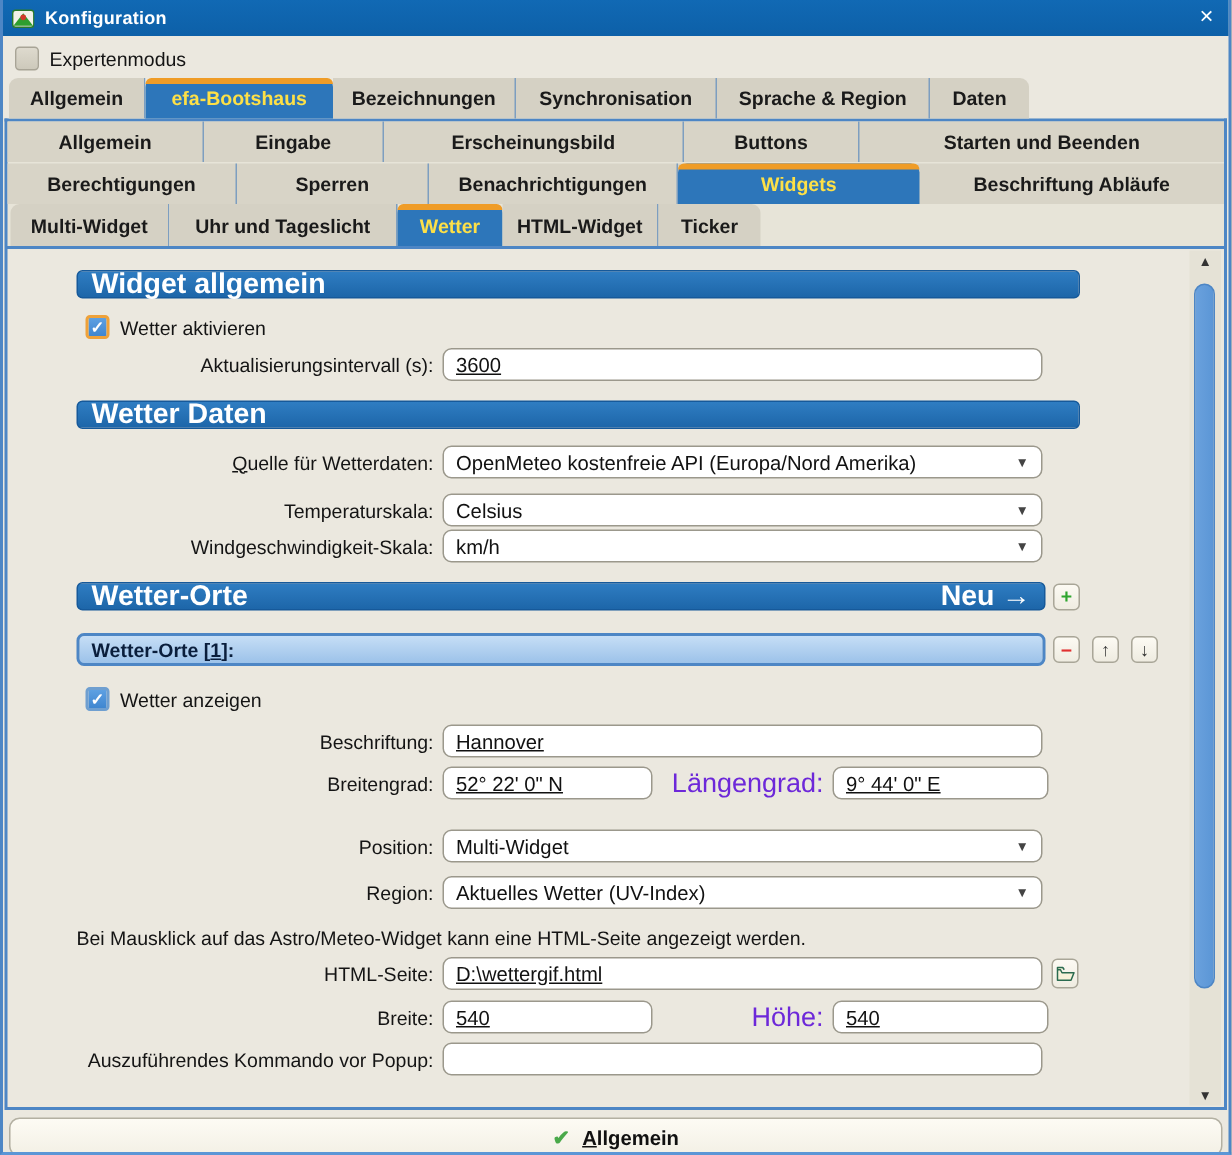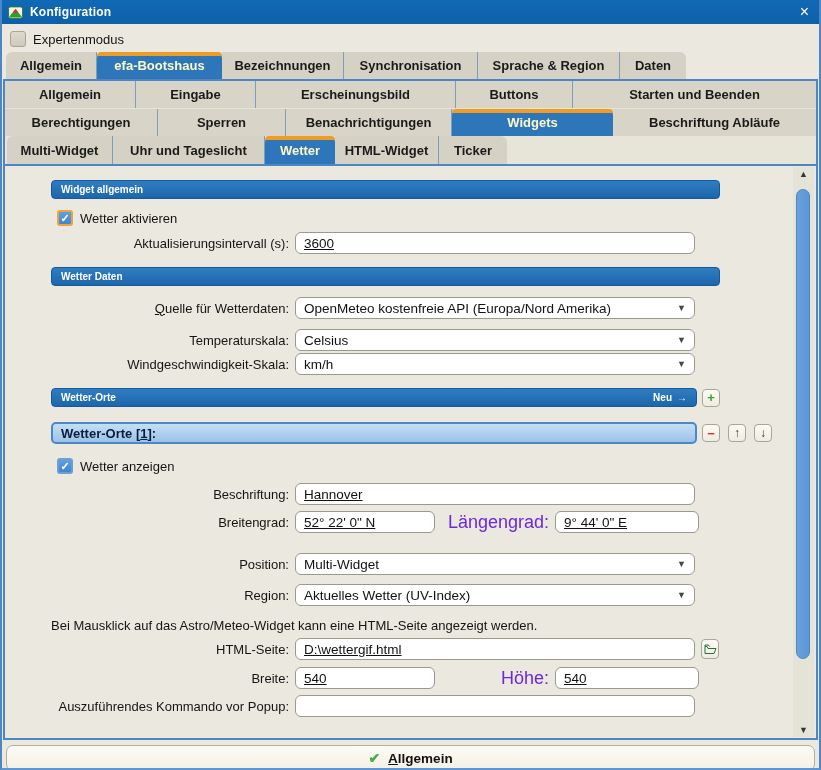--- a/index.html
+++ b/index.html
@@ -33,21 +33,21 @@
 
   
   .tabstrip{ display:flex; align-items:flex-end; }
   .tab{
     position:relative; height:27px; display:flex; align-items:center; justify-content:center;
     font-size:13px; font-weight:700; color:#1a1a1a; background:#d5d1c4;
     border-right:1px solid #7d9ec0; white-space:nowrap; cursor:default;
   }
   .tab:last-child{ border-right:none; }
   .tab.sel{
-    background:#2d76ba; color:#fef9c3; border-right:none;
+    background:#2d76ba; color:#fde047; border-right:none;
     border-radius:6px 6px 0 0;
   }
   .tab.sel::before{
     content:""; position:absolute; top:0; left:0; right:0; height:4px;
     background:#ef9c27; border-radius:6px 6px 0 0;
   }
   .tab.first{ border-radius:6px 0 0 0; }
   .tab.lastr{ border-radius:0 6px 0 0; }
 
   .main-tabstrip{ padding-left:4px; height:27px; }
@@ -66,21 +66,21 @@
   
   .content{
     position:relative; margin:0 1px; height:576px;
     border:2px solid #4d86c5; background:#ebe8df; overflow:hidden;
   }
   .pane{ position:absolute; inset:0 26px 0 0; padding:14px 0 0 46px; }
 
   .secbar{
     height:19px; width:669px; border-radius:4px; padding:0 9px;
     background:linear-gradient(#2f7dc2,#1d66a9); border:1px solid #16599a;
-    color:#fff; font-size:10px; font-weight:700; display:flex; align-items:center;
+    color:#fff; font-size:19px; font-weight:700; display:flex; align-items:center;
   }
   .secbar .right{ margin-left:auto; display:flex; gap:5px; align-items:center; font-weight:700; }
 
   .group-row{ display:flex; align-items:center; gap:5px; }
   .itembar{
     height:22px; width:646px; border-radius:5px; padding:0 8px;
     background:linear-gradient(#c6def6,#9cc2e9); border:2px solid #4d86c5;
     color:#0a1e3c; font-size:13px; font-weight:700; display:flex; align-items:center;
   }
   .u{ text-decoration:underline; }

